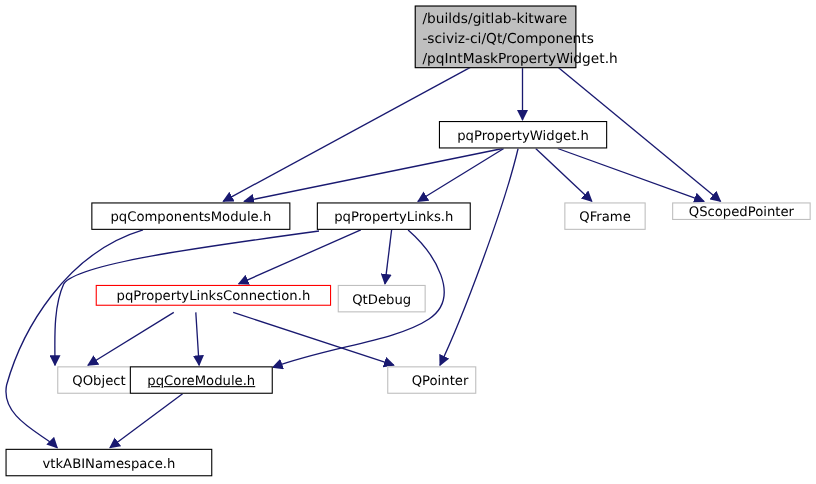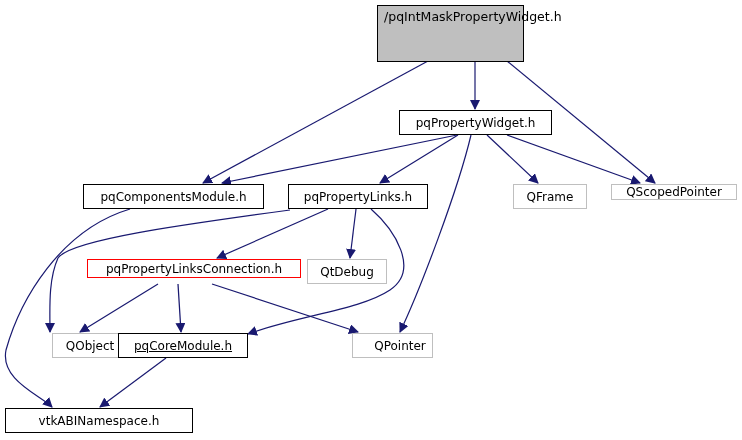--- a/index.html
+++ b/index.html
@@ -35,20 +35,22 @@
     <path d="M356,209 L350,258"></path>
     <path d="M371,209 C395,230 420,270 390,290 C360,310 300,315 248,334"></path>
     <path d="M158,284 L80,332"></path>
     <path d="M178,284 L181,332"></path>
     <path d="M212,284 L358,332"></path>
     <path d="M166,358 L100,407"></path>
   </g>
 </svg>
 
 <div class="node root" style="left:377px;top:5px;width:147px;height:57px;">
+  <div>/builds/gitlab-kitware</div>
+  <div>-sciviz-ci/Qt/Components</div>
   <div>/pqIntMaskPropertyWidget.h</div>
 </div>
 
 <div class="node solid" style="left:399px;top:110px;width:153px;height:25px;">pqPropertyWidget.h</div>
 <div class="node solid" style="left:83px;top:184px;width:181px;height:25px;">pqComponentsModule.h</div>
 <div class="node solid" style="left:288px;top:184px;width:140px;height:25px;">pqPropertyLinks.h</div>
 <div class="node ext" style="left:513px;top:184px;width:74px;height:25px;">QFrame</div>
 <div class="node ext" style="left:611px;top:184px;width:126px;height:16px;">QScopedPointer</div>
 <div class="node red" style="left:87px;top:259px;width:214px;height:19px;">pqPropertyLinksConnection.h</div>
 <div class="node ext" style="left:307px;top:259px;width:80px;height:25px;">QtDebug</div>

